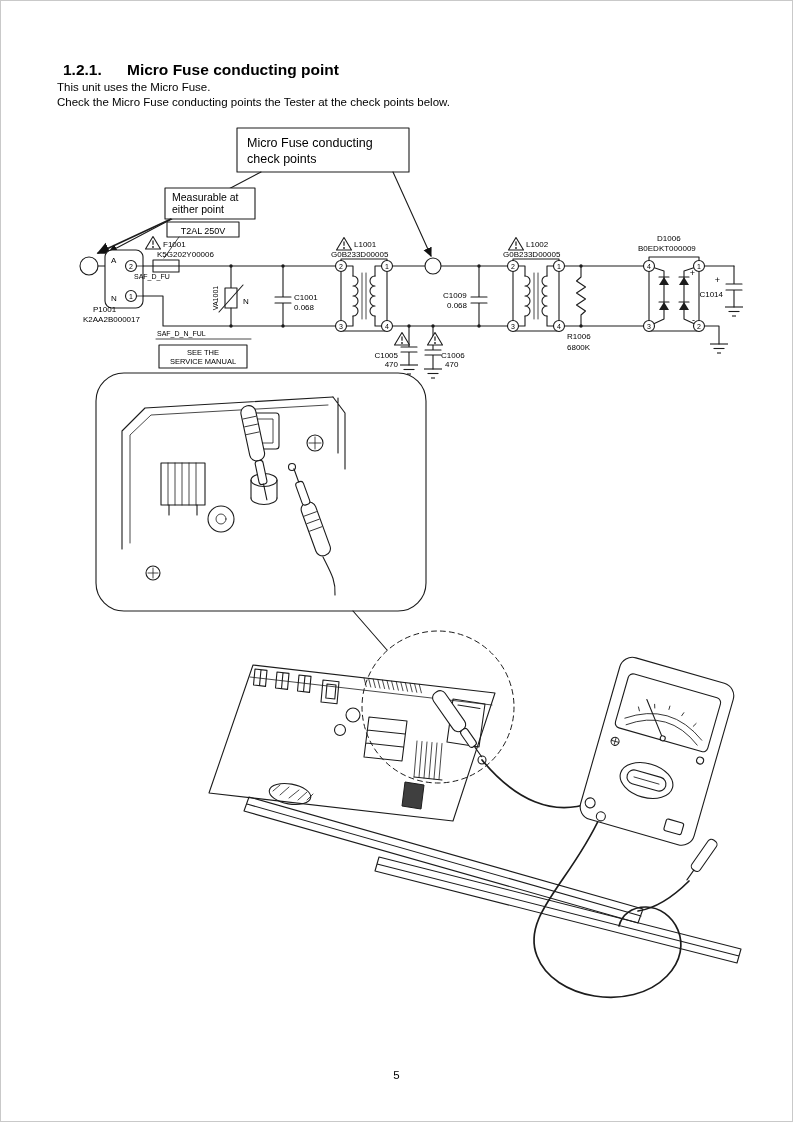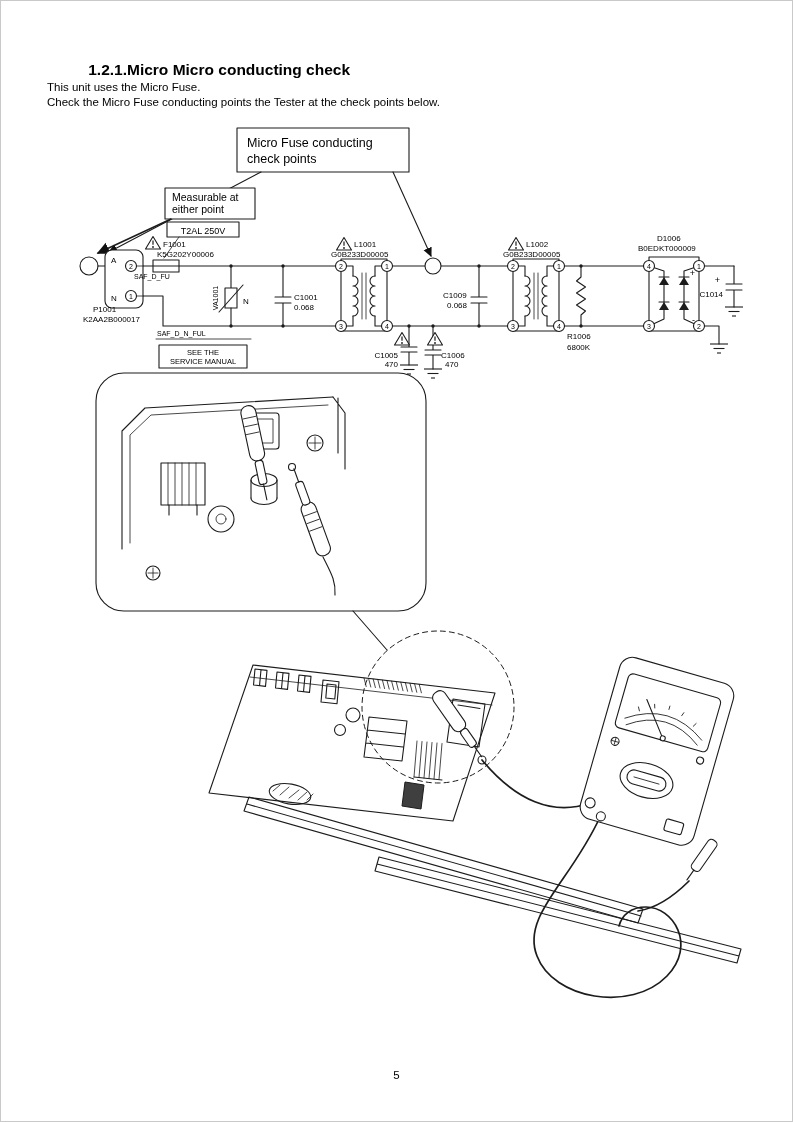--- a/index.html
+++ b/index.html
@@ -2,22 +2,22 @@
 <html><head>
 <meta charset="utf-8">
 <style>
   html,body { margin:0; padding:0; background:#fff; }
   .page {
     position:relative; width:793px; height:1122px; background:#fff;
     font-family:"Liberation Sans", sans-serif; overflow:hidden;
     border:1px solid #c9c9c9; box-sizing:border-box;
   }
   .heading { position:absolute; left:62px; top:60px; font-size:15.5px; font-weight:bold; color:#000; }
-  .heading .num { display:inline-block; width:64px;text-align:right; }
-  .body-text { position:absolute; left:46px; font-size:11.5px; color:#000; }
+  .heading .num { display:inline-block; width:64px; }
+  .body-text { position:absolute; left:56px; font-size:11.5px; color:#000; }
   .page-num { position:absolute; left:0; right:0; top:1068px; text-align:center; font-size:11.5px; color:#000; }
   svg.art { position:absolute; left:0; top:0; }
 
   
   .s  { stroke:#1c1c1c; stroke-width:1.1; fill:none; stroke-linecap:round; stroke-linejoin:round; }
   .sf { stroke:#1c1c1c; stroke-width:1.1; fill:#fff; stroke-linejoin:round; }
   .thin  { stroke-width:0.8; }
   .thick { stroke-width:1.7; }
   .dash { stroke-dasharray:5 4; stroke-width:1; }
   .dio { fill:#1c1c1c; stroke:none; }
@@ -28,21 +28,21 @@
   .t8  { font-size:8px; }  .t9  { font-size:9px; }
   .t105{ font-size:10.5px;} .t125{ font-size:12.5px; }
   .tc { text-anchor:middle; } .te { text-anchor:end; }
 </style>
 </head>
 <body>
 
 <div class="page">
 
   <div class="heading">
-    <span class="num">1.2.1.</span><span>Micro Micro conducting check</span>
+    <span class="num">1.2.1.</span><span>Micro Fuse conducting point</span>
   </div>
   <div class="body-text" style="top:80px">This unit uses the Micro Fuse.</div>
   <div class="body-text" style="top:95px">Check the Micro Fuse conducting points the Tester at the check points below.</div>
 
   <svg class="art" width="793" height="1122" viewBox="0 0 793 1122">
     <defs>
       <marker id="arr" markerWidth="9" markerHeight="9" refX="7.5" refY="4" orient="auto">
         <path d="M0,0 L8.5,4 L0,8 Z" fill="#111"></path>
       </marker>
       <g id="gnd" stroke="#1c1c1c" stroke-width="1.1">

